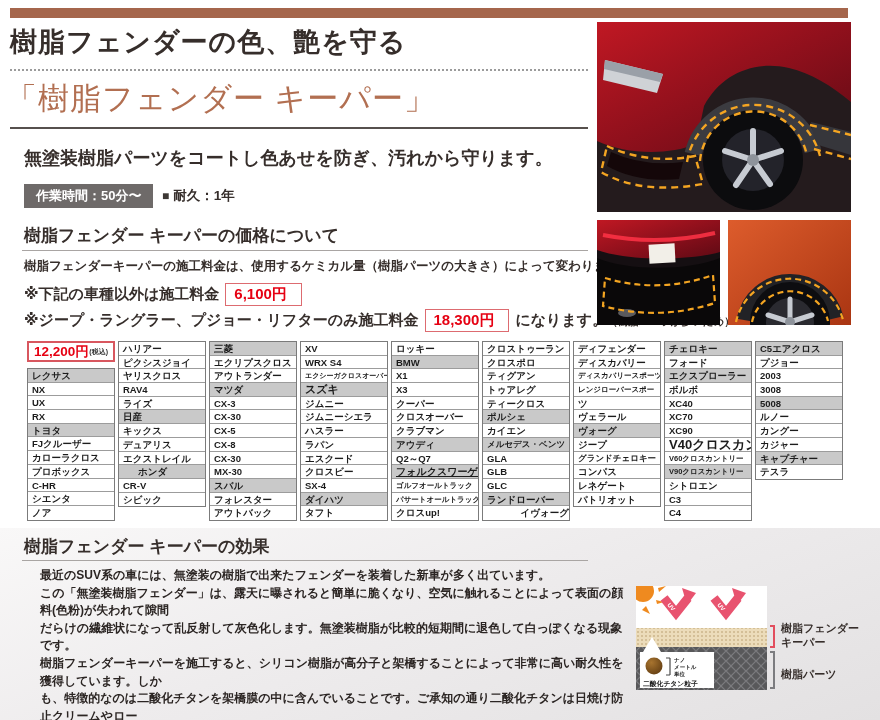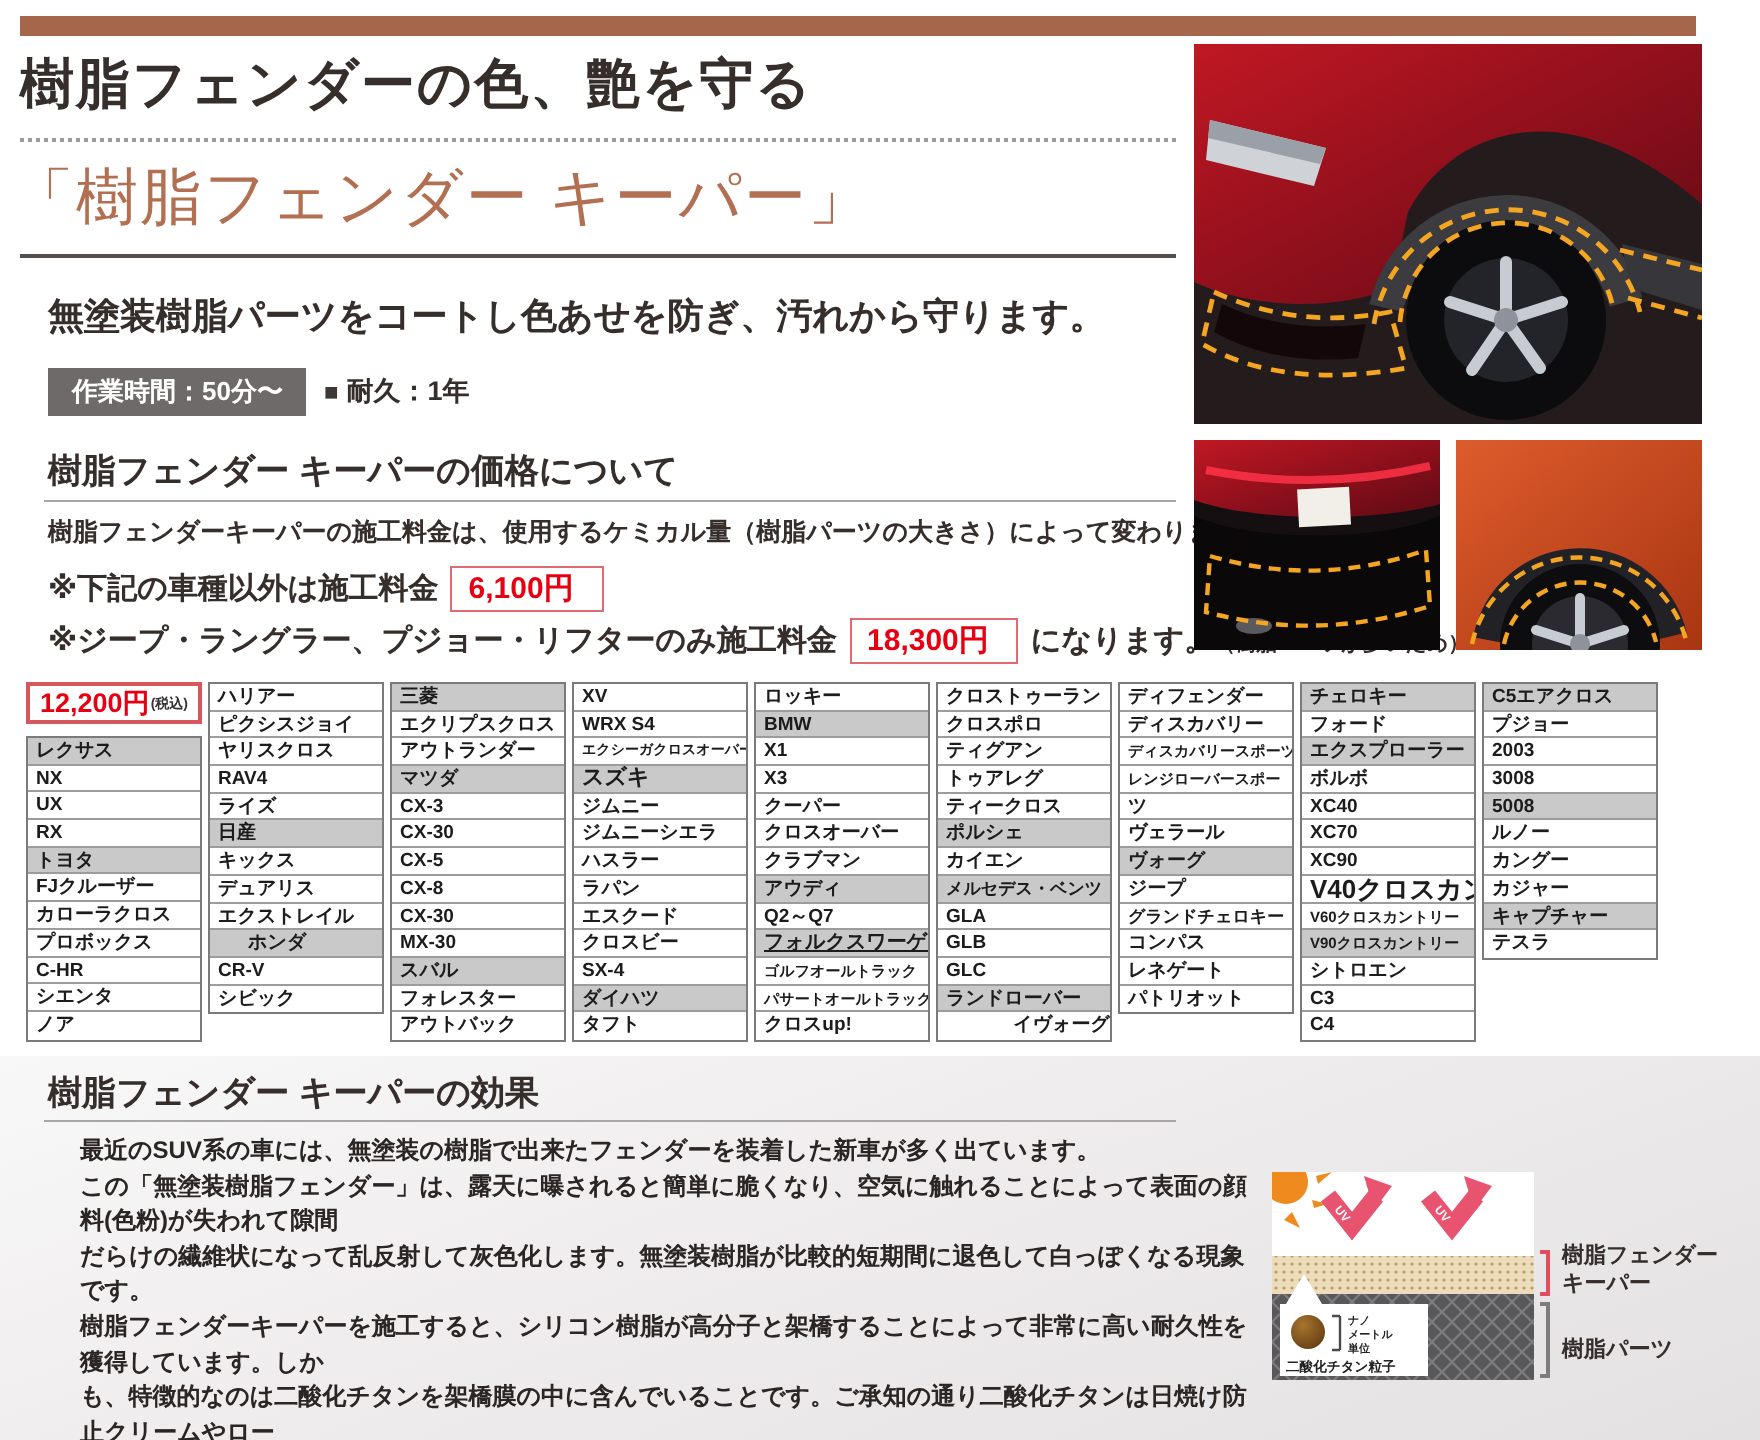--- a/index.html
+++ b/index.html
@@ -29,21 +29,21 @@
   .tiny{font-size:10.5px;font-weight:600;}
 
   
   .photo{position:absolute;overflow:hidden;}
   .photo-main{left:597px;top:22px;width:254px;height:190px;}
   .photo-rear{left:597px;top:220px;width:123px;height:105px;}
   .photo-arch{left:728px;top:220px;width:123px;height:105px;}
   .photo svg{display:block;}
 
   
-  #model-table{position:absolute;left:13px;top:341px;display:flex;gap:3px;align-items:flex-start;}
+  #model-table{position:absolute;left:27px;top:341px;display:flex;gap:3px;align-items:flex-start;}
   .tcolwrap{width:88px;flex:0 0 88px;}
   .tcol{border:1px solid #7b7b7b;background:#fff;}
   .cell{height:13.7px;line-height:13.4px;padding-left:4px;border-bottom:1px solid #9c9c9c;
         font-weight:600;color:#1c1c1c;white-space:nowrap;overflow:hidden;box-sizing:border-box;}
   .cell:last-child{border-bottom:none;}
   .hdr{background:#c9c9c9;}
   .pricebox{height:21px;border:2px solid #d8575f;display:flex;align-items:center;justify-content:space-between;
             padding:0 5px;margin-bottom:6px;background:#fff;box-sizing:border-box;}
   .pv{color:#e60012;font-weight:700;font-size:13.5px;}
   .pt{color:#333;font-size:7px;font-weight:600;}

